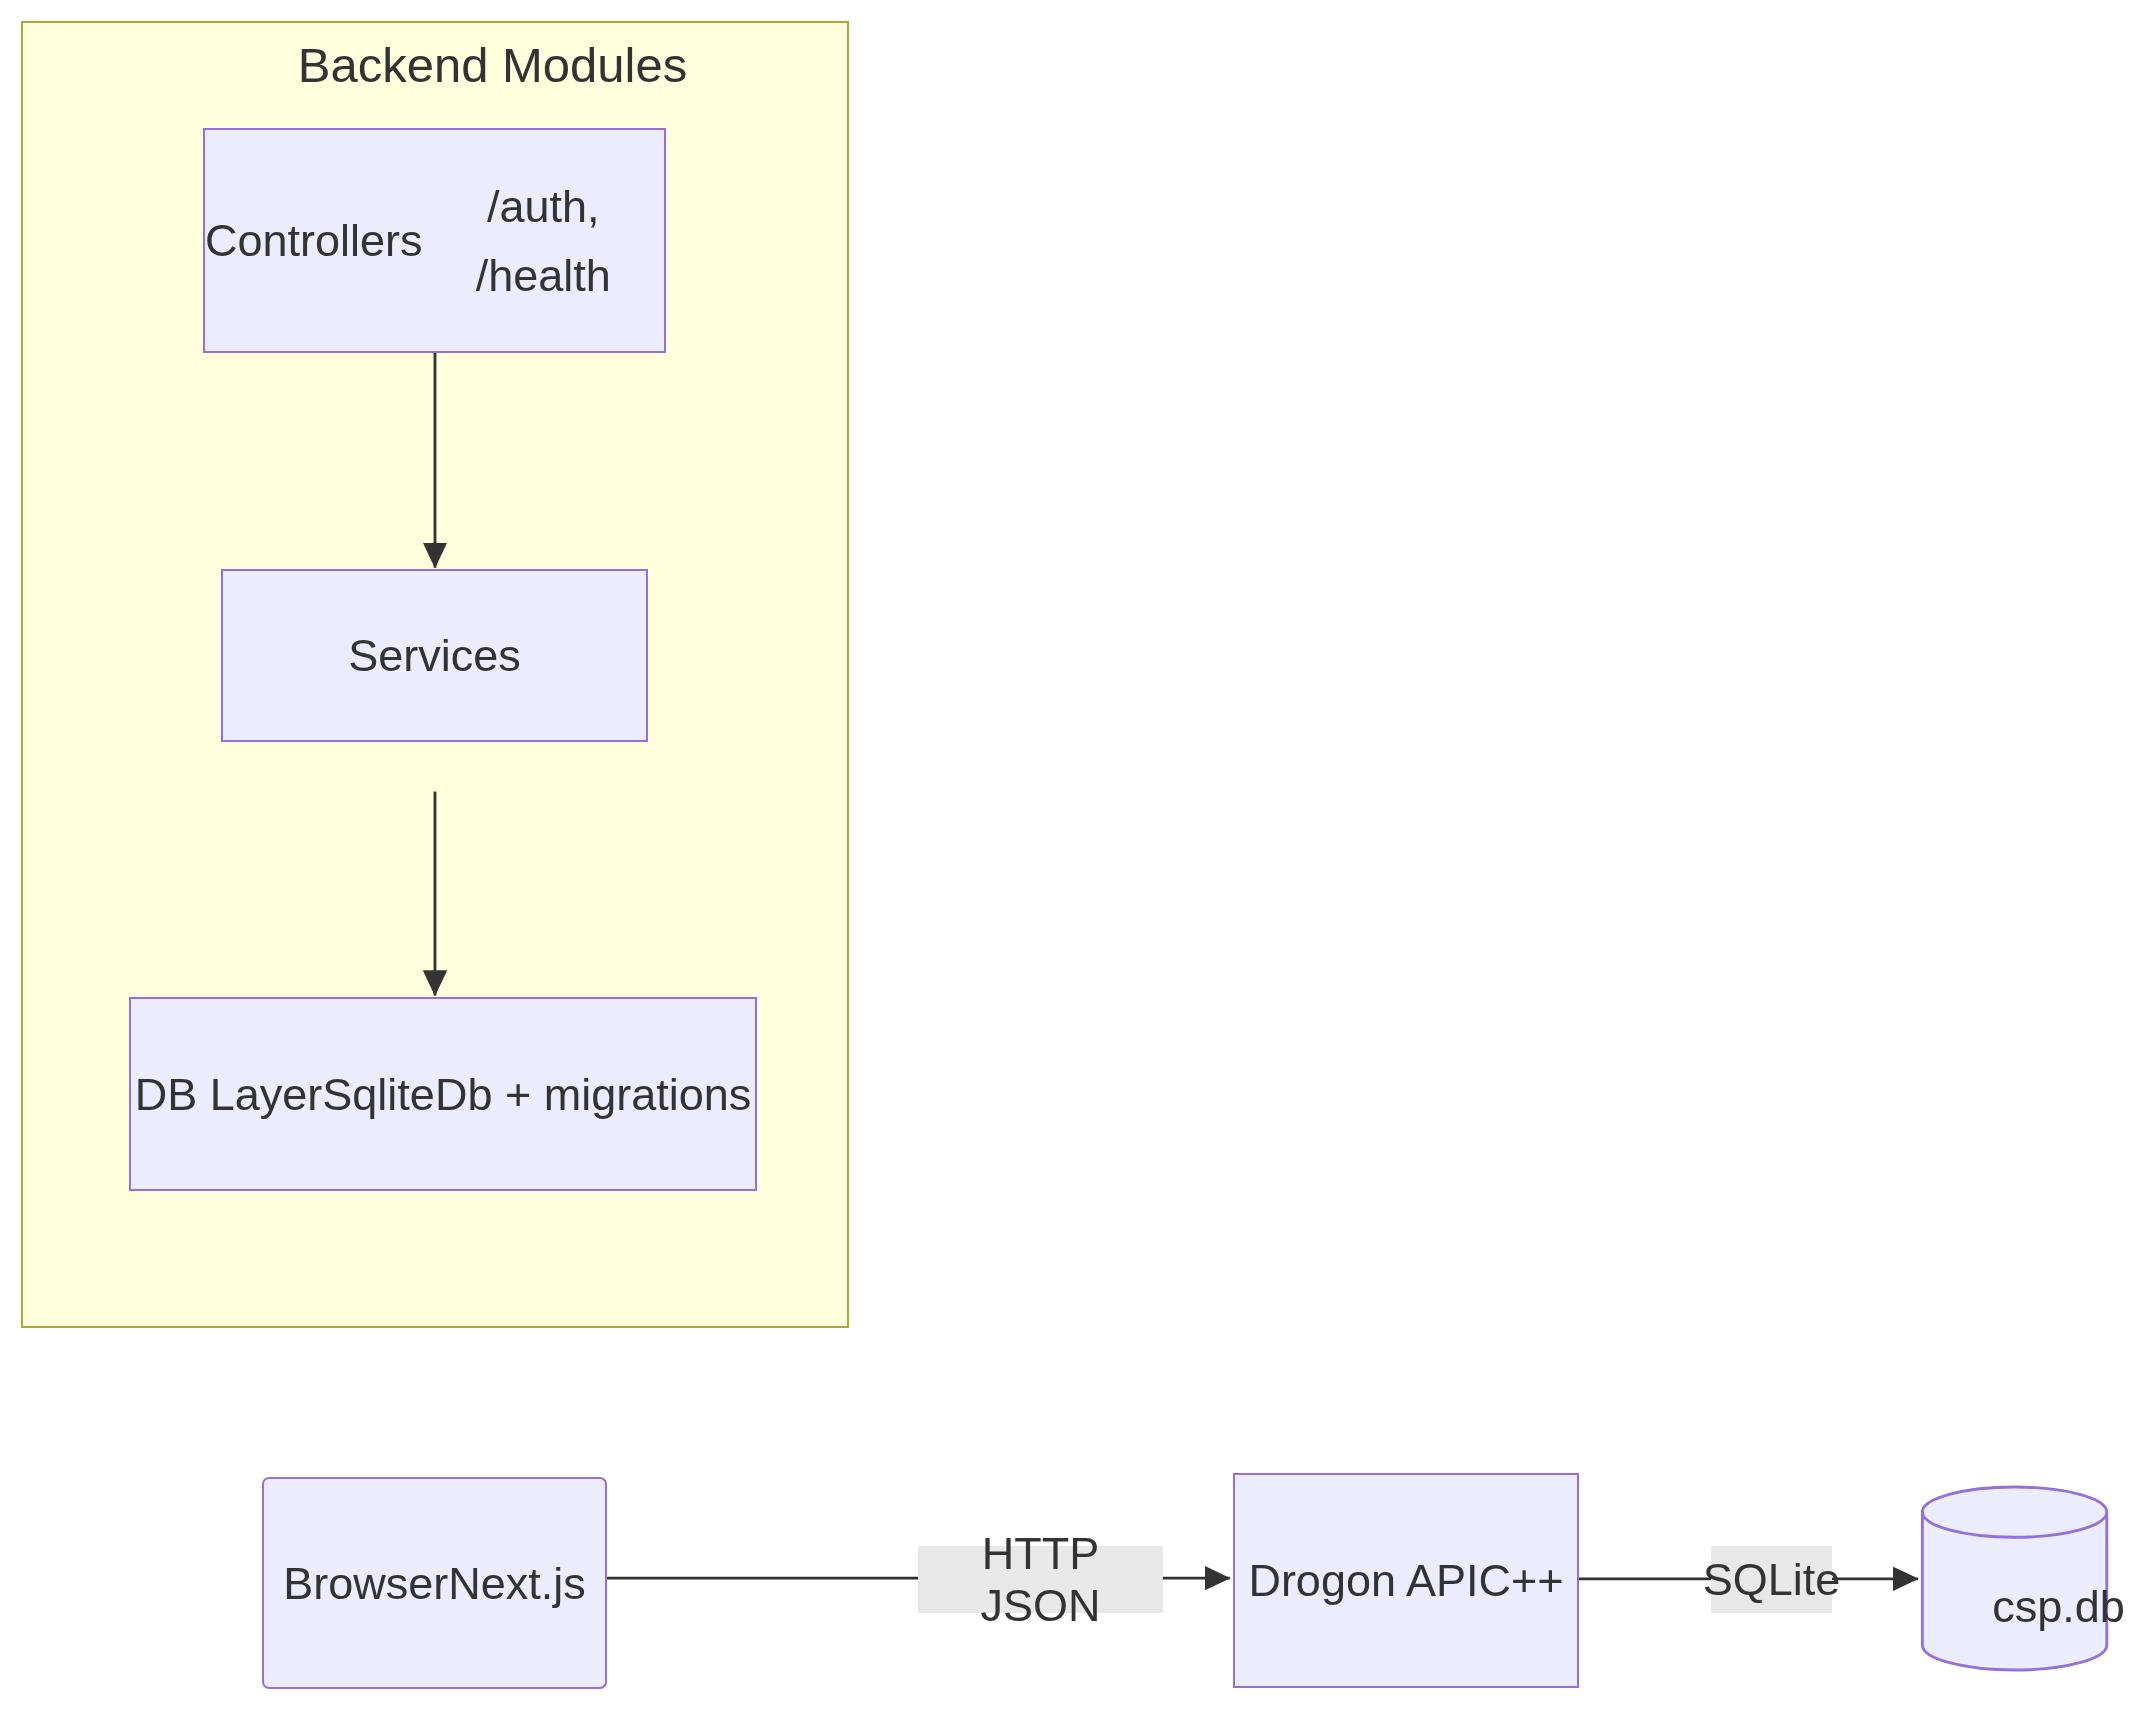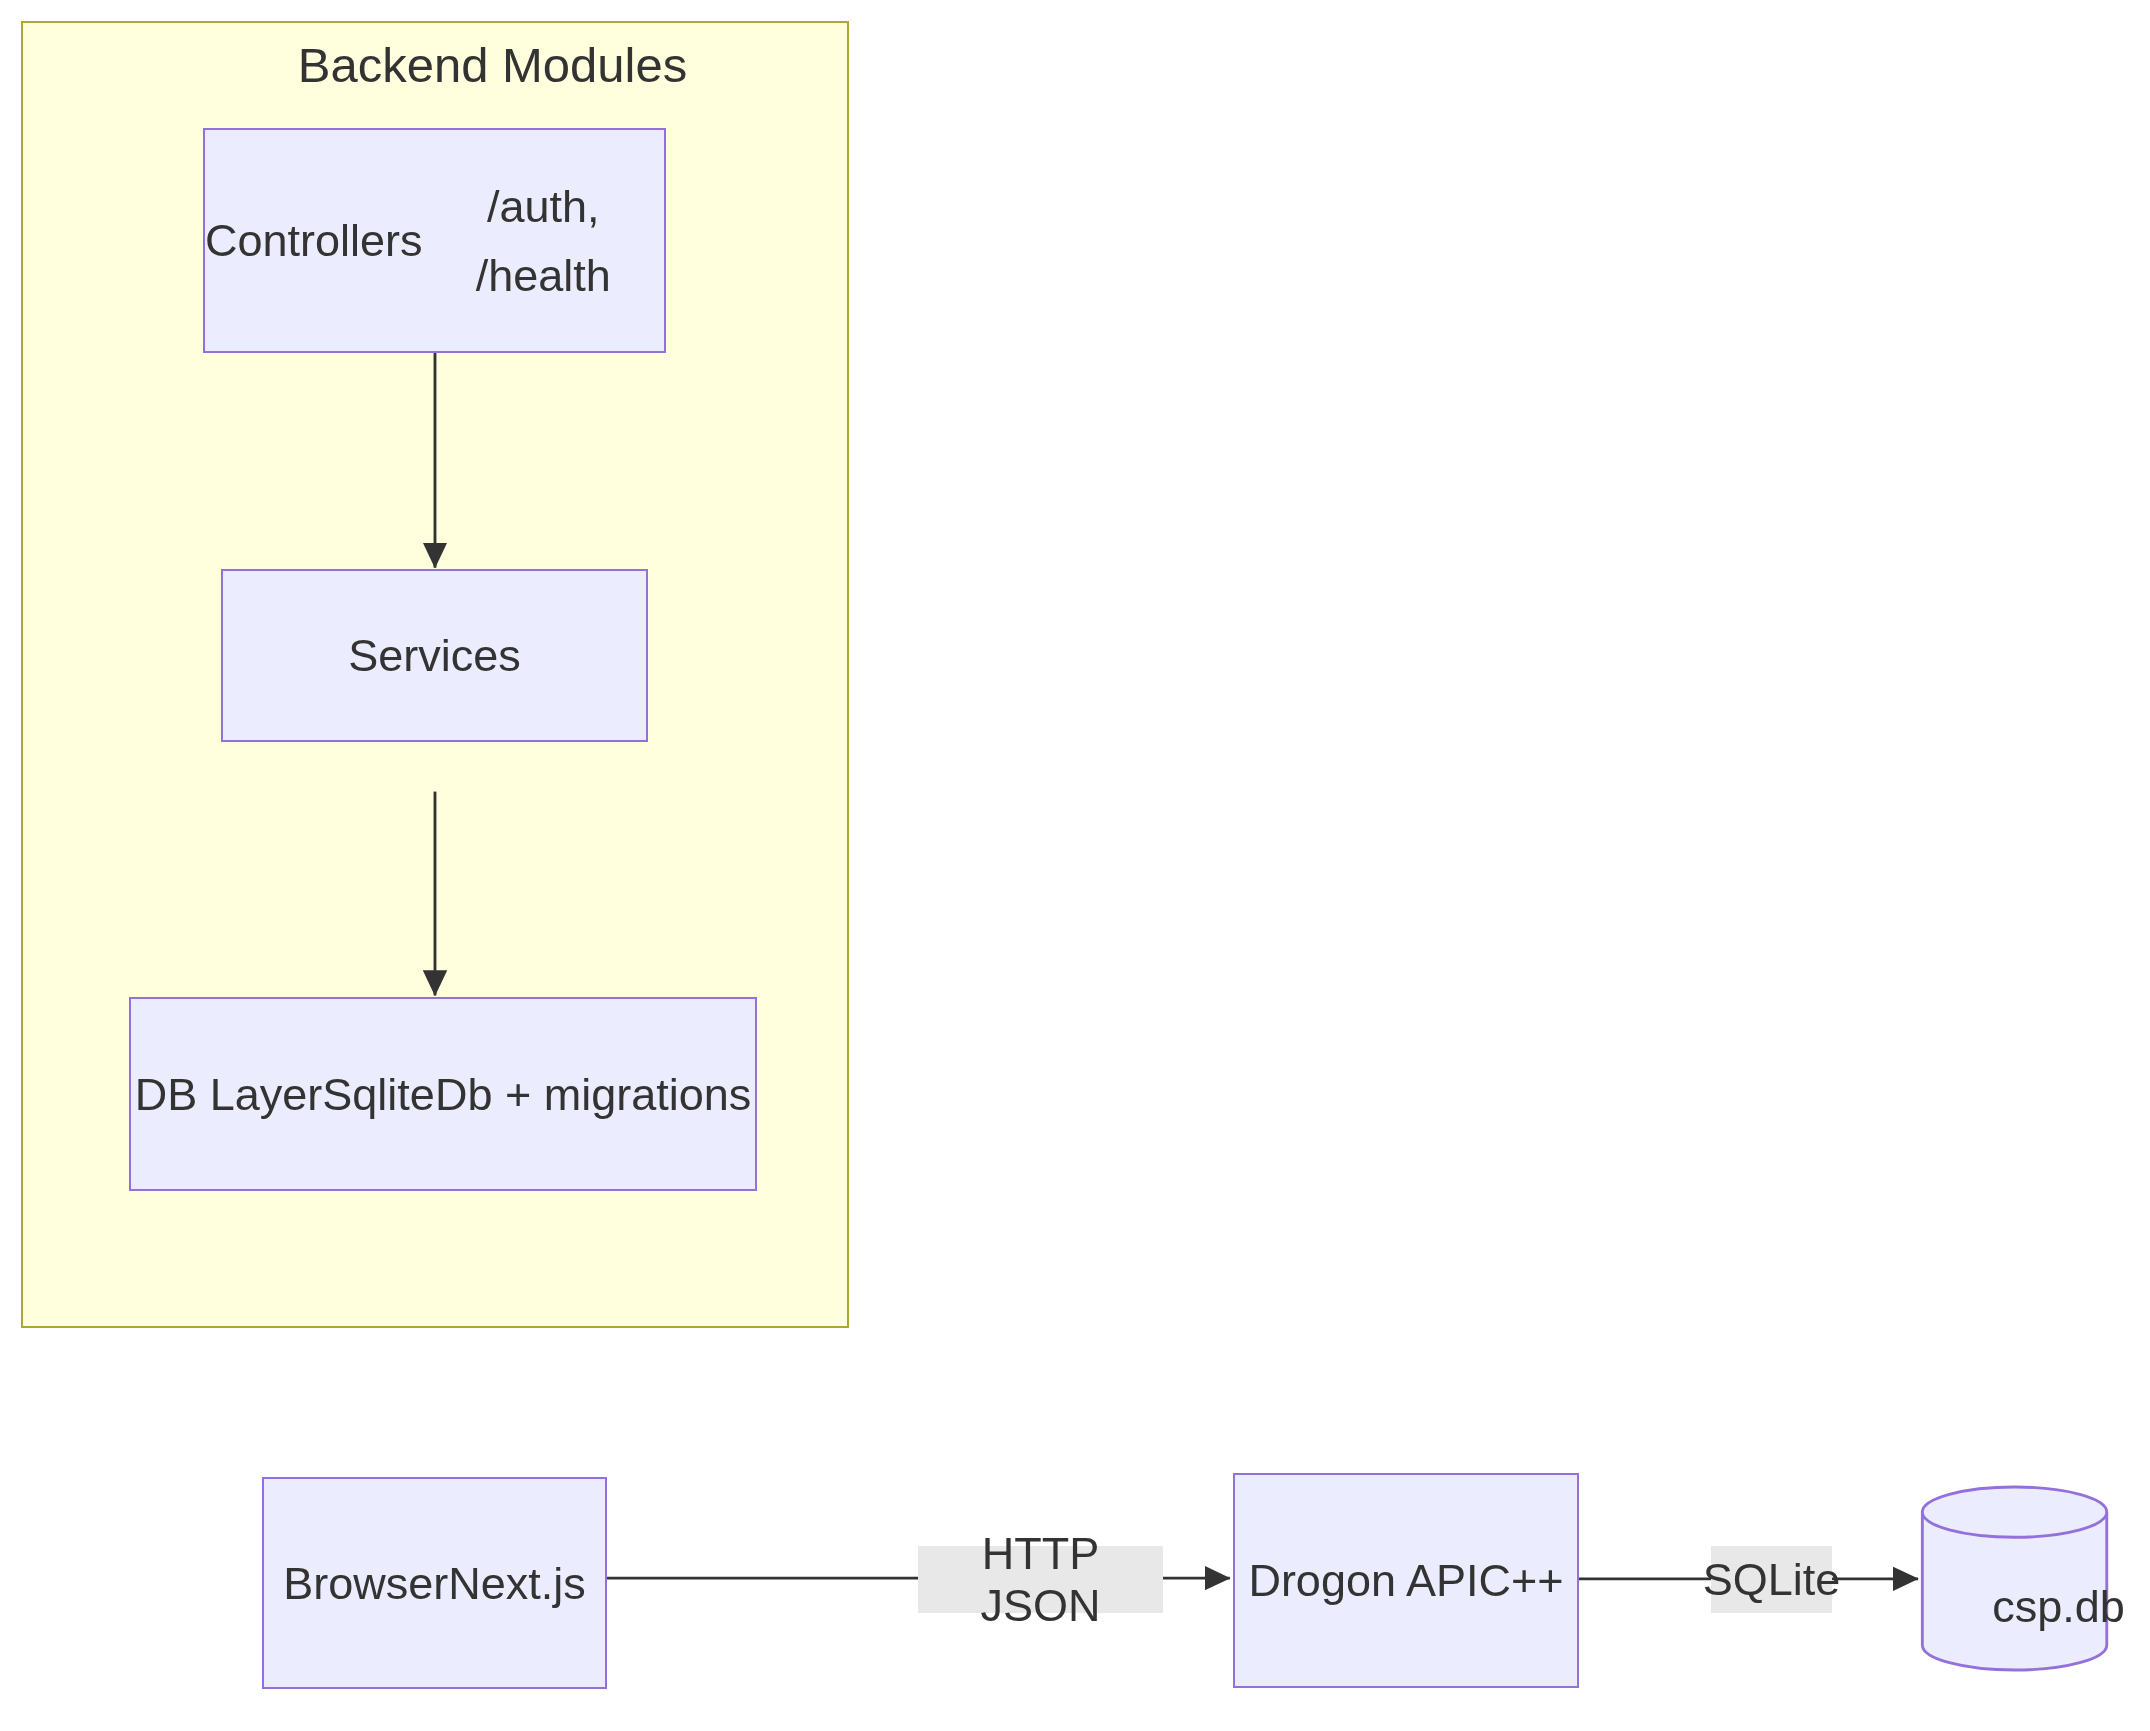--- a/index.html
+++ b/index.html
@@ -69,21 +69,21 @@
     text-align: center;
     font-size: 45px;
     line-height: 69px;
   }
   
   #cluster-backend    { left: 21px;   top: 21px;   width: 828px; height: 1307px; }
   #cluster-title      { left: 21px;   top: 34px;   width: 943px; }
   #node-controllers   { left: 203px;  top: 128px;  width: 463px;  height: 225px; }
   #node-services      { left: 221px;  top: 569px;  width: 427px;  height: 173px; }
   #node-db-layer      { left: 121px;  top: 997px; width: 628px;  height: 194px; margin-left: 8px; }
-  #node-browser       { left: 262px;  top: 1477px; width: 345px;  height: 212px; }
+  #node-browser       { left: 262px;  top: 1477px; width: 345px;  height: 212px; border-radius: 7px; }
   #node-drogon        { left: 1233px; top: 1473px; width: 346px;  height: 215px; }
   #edge-label-http    { left: 918px; top: 1546px; width: 245px;  height: 67px; }
   #edge-label-sqlite  { left: 1711px; top: 1546px; width: 121px;  height: 67px; }
   #cspdb-label        { left: 1921px; top: 1572px; width: 187px; padding-left: 44px;  }
 </style>
 </head>
 <body>
 
 <div class="canvas">
 

